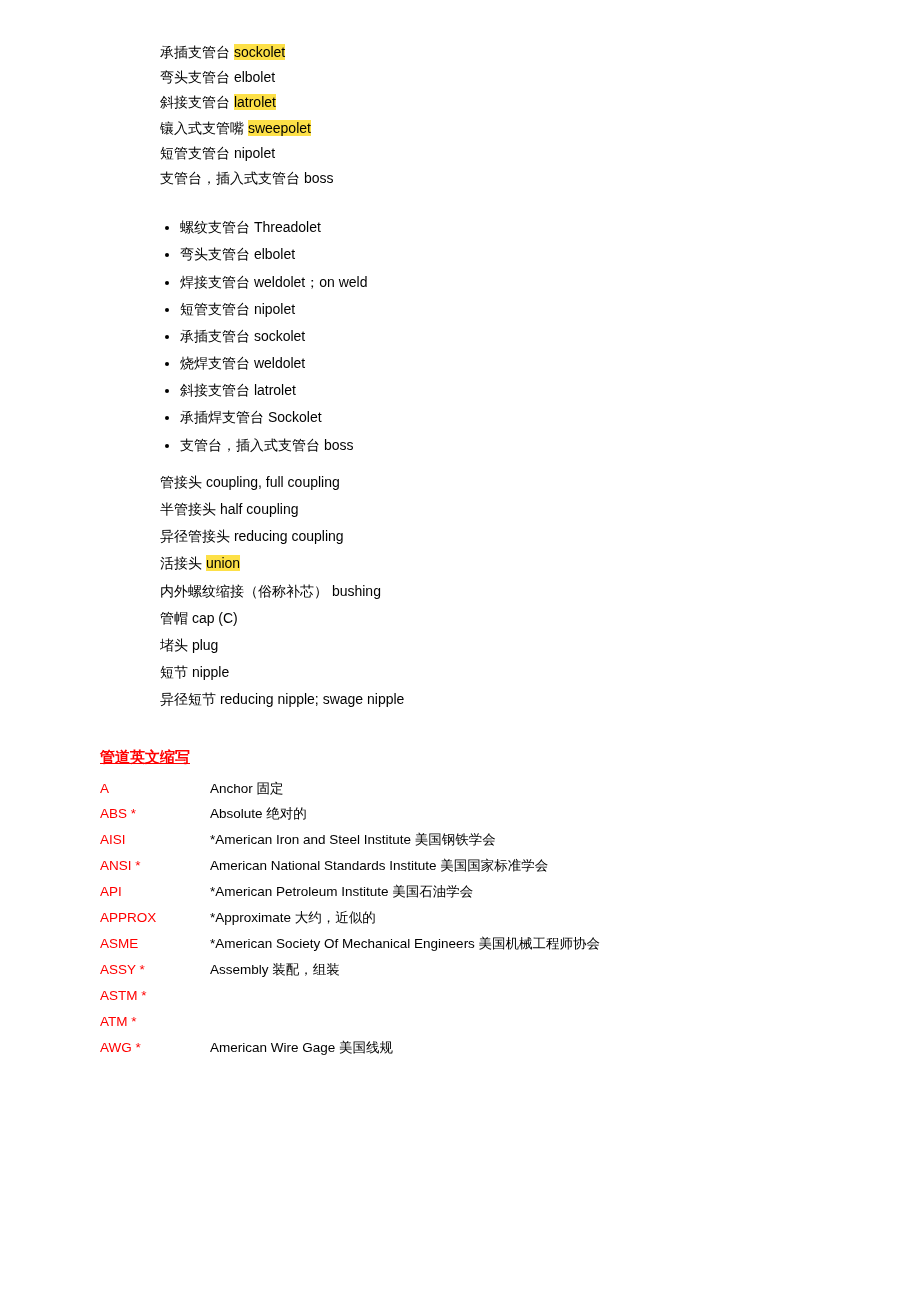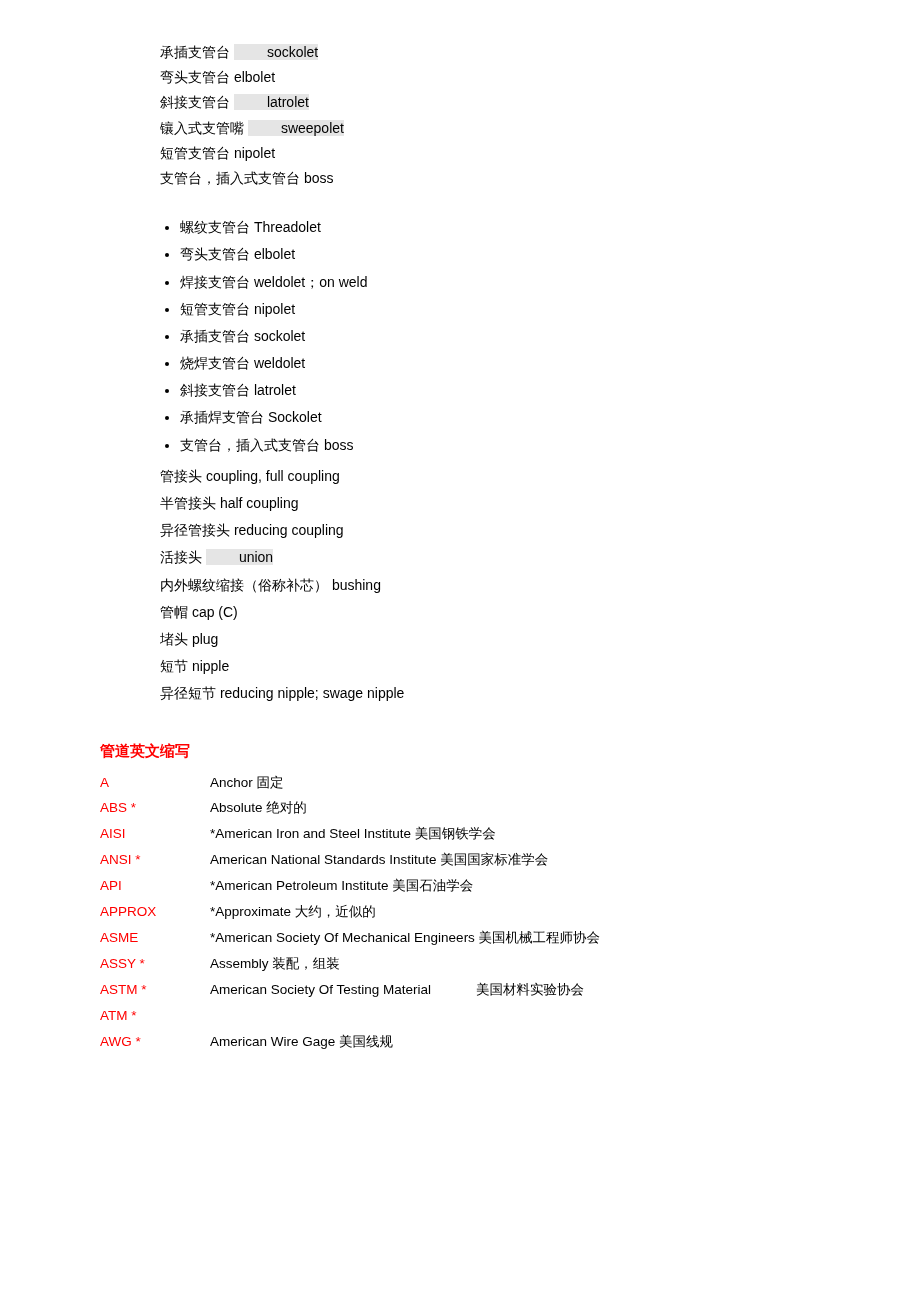--- a/index.html
+++ b/index.html
@@ -9,48 +9,48 @@
     }
     body {
       background: #ffffff;
       font-family: "SimSun", "宋体", "Microsoft YaHei", Arial, sans-serif;
       font-size: 14px;
       color: #000000;
       padding: 40px 60px 40px 100px;
       line-height: 1.8;
     }
     .highlight-yellow {
-      background-color: #e5e5e5;
-      padding-left: 33px;
+      background-color: #fde047;
     }
     .indent-block {
       margin-left: 60px;
     }
     .bullet-list {
       list-style: disc;
       margin-left: 80px;
-      margin-bottom: 6px;
+      margin-bottom: 12px;
     }
     .bullet-list li {
       margin-bottom: 2px;
     }
     .indent-sub {
       margin-bottom: 2px;
     }
     .section-gap {
       margin-top: 24px;
     }
     .abbreviation-section {
       margin-top: 30px;
     }
     .abbr-title {
       color: #ff0000;
       font-weight: bold;
       font-size: 15px;
       margin-bottom: 8px;
+      text-decoration: underline;
     }
     .abbr-row {
       display: flex;
       flex-direction: row;
       margin-bottom: 3px;
       color: #ff0000;
       font-size: 13.5px;
       line-height: 1.7;
     }
     .abbr-key {
@@ -131,21 +131,20 @@
   <div class="abbr-row">
     <span class="abbr-key">ASME</span>
     <span class="abbr-value">*American Society Of Mechanical  Engineers 美国机械工程师协会</span>
   </div>
   <div class="abbr-row">
     <span class="abbr-key">ASSY *</span>
     <span class="abbr-value">Assembly 装配，组装</span>
   </div>
   <div class="abbr-row">
     <span class="abbr-key">ASTM *</span>
-    <span class="abbr-value">American Society Of  Testing  Material&nbsp;&nbsp;&nbsp;&nbsp;&nbsp;&nbsp;&nbsp;&nbsp;&nbsp;&nbsp;&nbsp;&nbsp;美国材料实验协会</span>
   </div>
   <div class="abbr-row">
     <span class="abbr-key">ATM *</span>
   </div>
   <div class="abbr-row">
     <span class="abbr-key">AWG *</span>
     <span class="abbr-value">American Wire Gage 美国线规</span>
   </div>
 </div>
 

